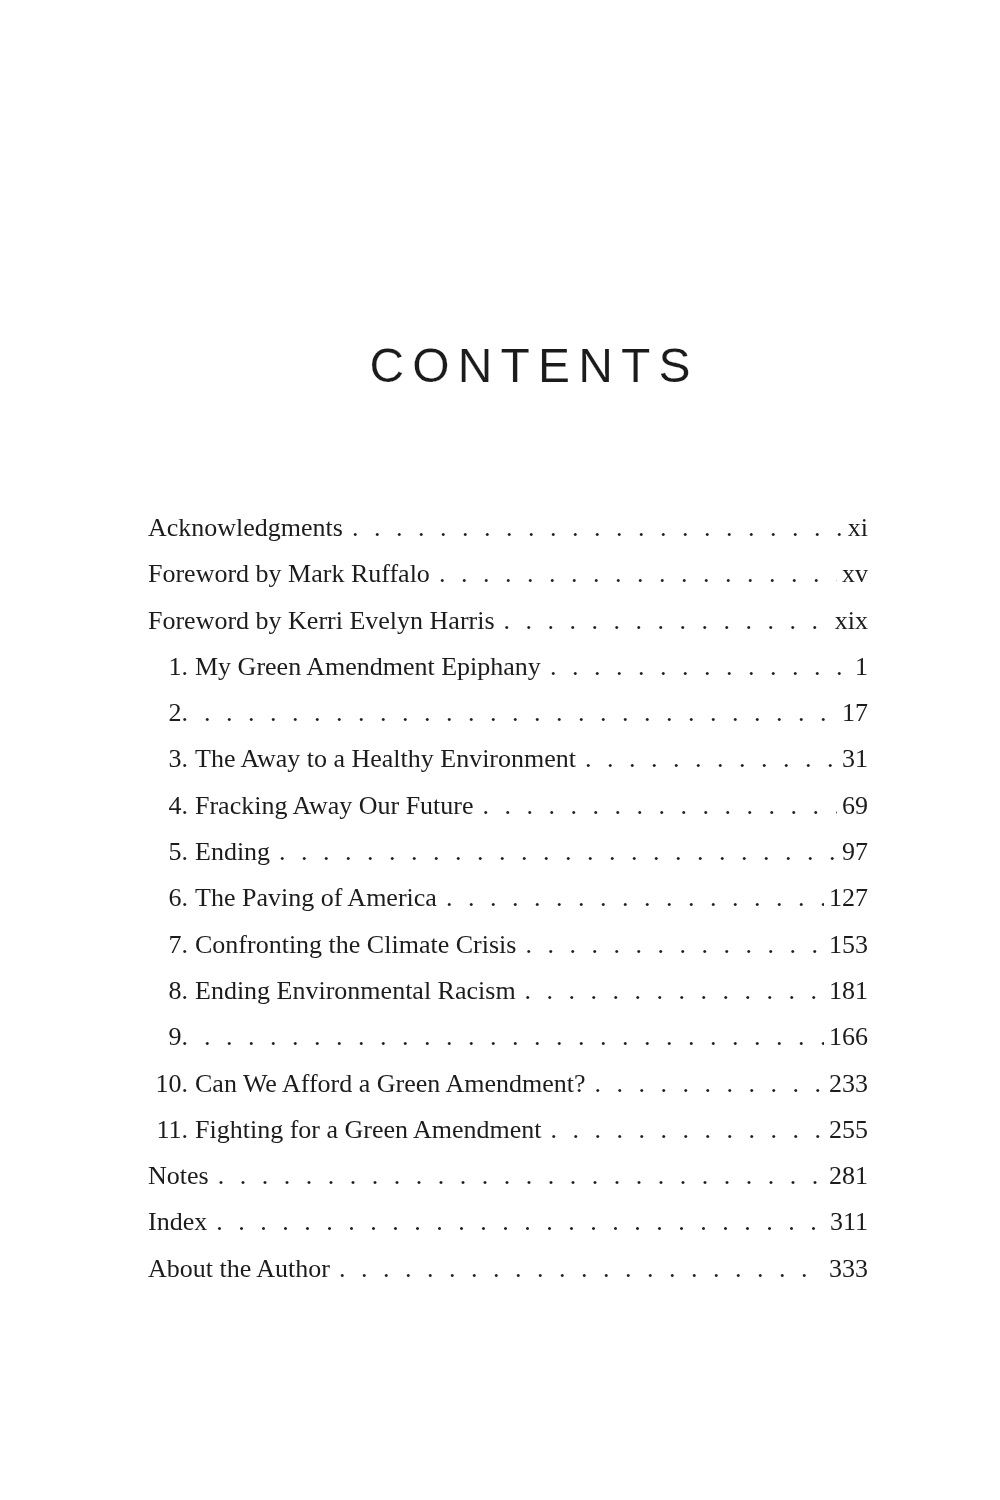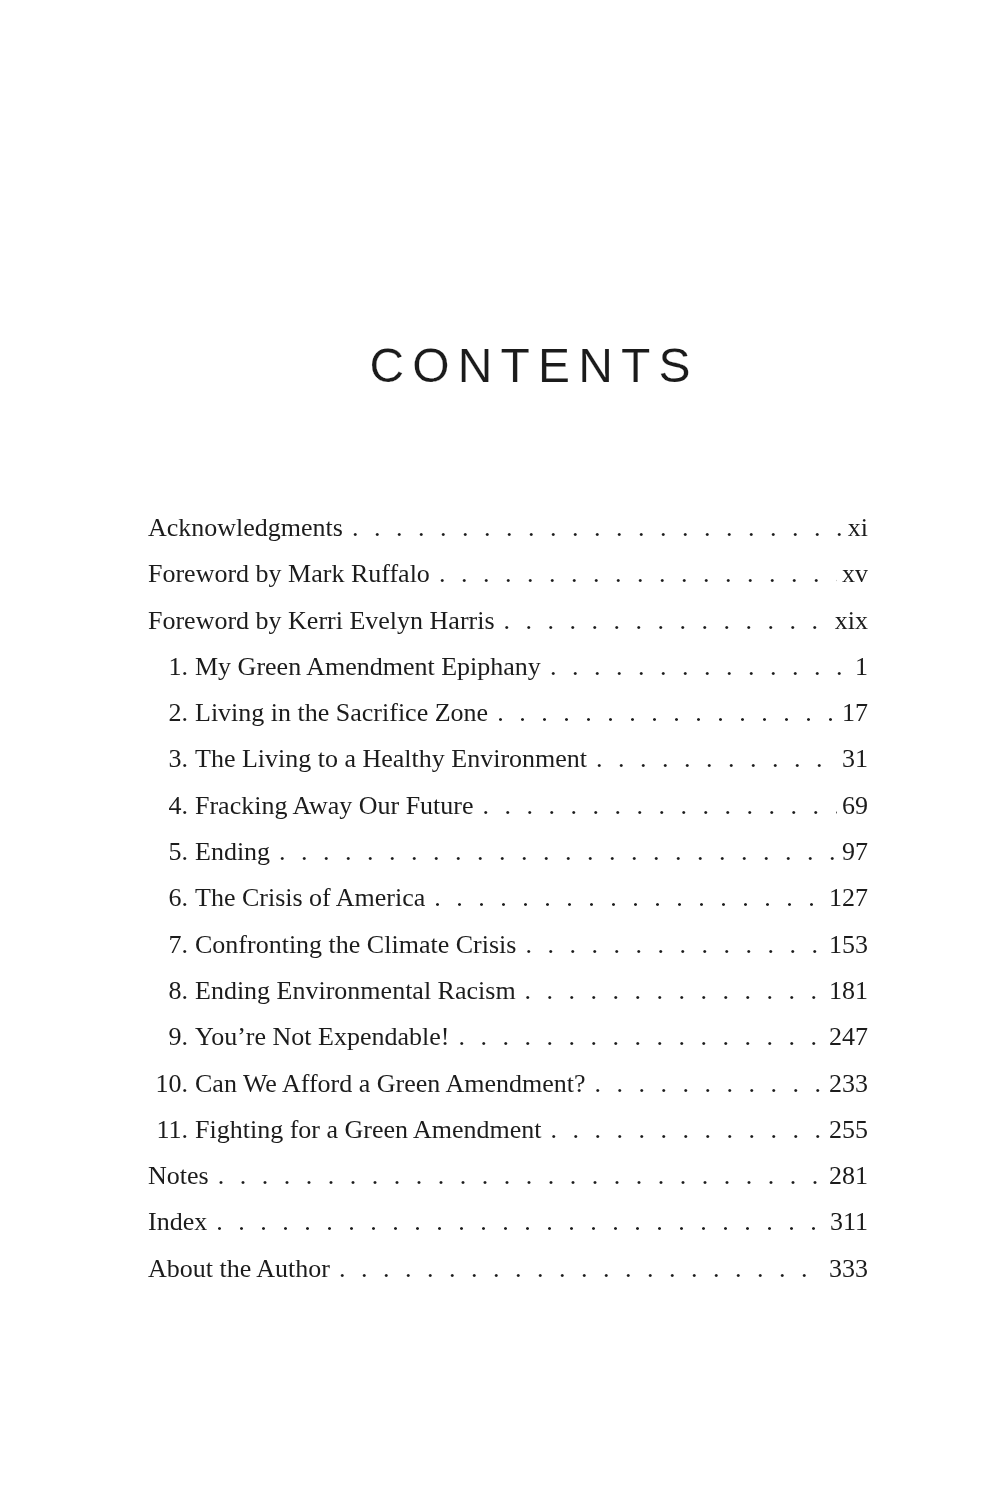--- a/index.html
+++ b/index.html
@@ -103,72 +103,70 @@
 
   <div class="toc-row">
     <span class="num">1.</span>
     <span class="label">My Green Amendment Epiphany</span>
     <span class="leader"></span>
     <span class="pagenum">1</span>
   </div>
 
   <div class="toc-row">
     <span class="num">2.</span>
-    <span class="label">Living in the Sacrifice Zone</span>
     <span class="leader"></span>
     <span class="pagenum">17</span>
   </div>
 
   <div class="toc-row">
     <span class="num">3.</span>
-    <span class="label">The Living to a Healthy Environment</span>
+    <span class="label">The Away to a Healthy Environment</span>
     <span class="leader"></span>
     <span class="pagenum">31</span>
   </div>
 
   <div class="toc-row">
     <span class="num">4.</span>
     <span class="label">Fracking Away Our Future</span>
     <span class="leader"></span>
     <span class="pagenum">69</span>
   </div>
 
   <div class="toc-row">
     <span class="num">5.</span>
     <span class="label">Ending</span>
     <span class="leader"></span>
     <span class="pagenum">97</span>
   </div>
 
   <div class="toc-row">
     <span class="num">6.</span>
-    <span class="label">The Crisis of America</span>
+    <span class="label">The Paving of America</span>
     <span class="leader"></span>
     <span class="pagenum">127</span>
   </div>
 
   <div class="toc-row">
     <span class="num">7.</span>
     <span class="label">Confronting the Climate Crisis</span>
     <span class="leader"></span>
     <span class="pagenum">153</span>
   </div>
 
   <div class="toc-row">
     <span class="num">8.</span>
     <span class="label">Ending Environmental Racism</span>
     <span class="leader"></span>
     <span class="pagenum">181</span>
   </div>
 
   <div class="toc-row">
     <span class="num">9.</span>
-    <span class="label">You’re Not Expendable!</span>
-    <span class="leader"></span>
-    <span class="pagenum">247</span>
+    <span class="leader"></span>
+    <span class="pagenum">166</span>
   </div>
 
   <div class="toc-row">
     <span class="num">10.</span>
     <span class="label">Can We Afford a Green Amendment?</span>
     <span class="leader"></span>
     <span class="pagenum">233</span>
   </div>
 
   <div class="toc-row">

